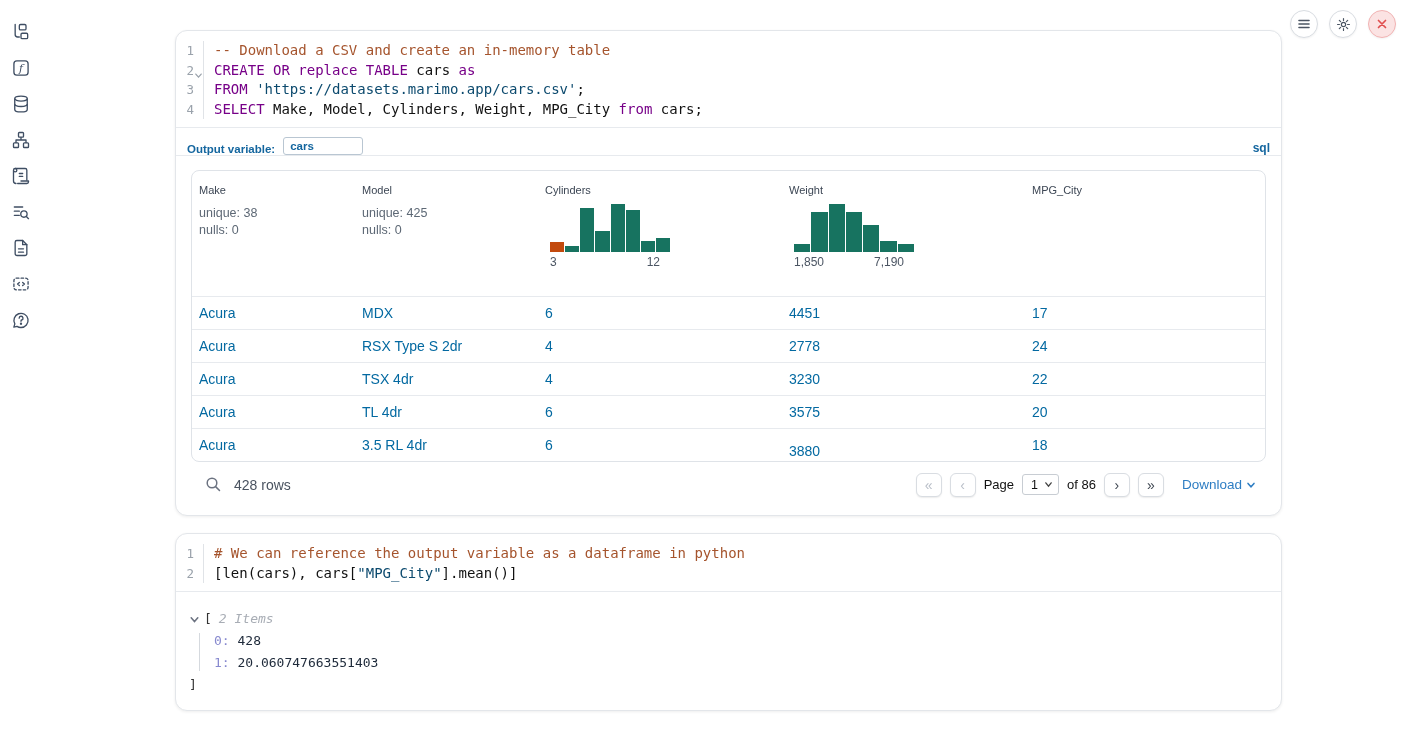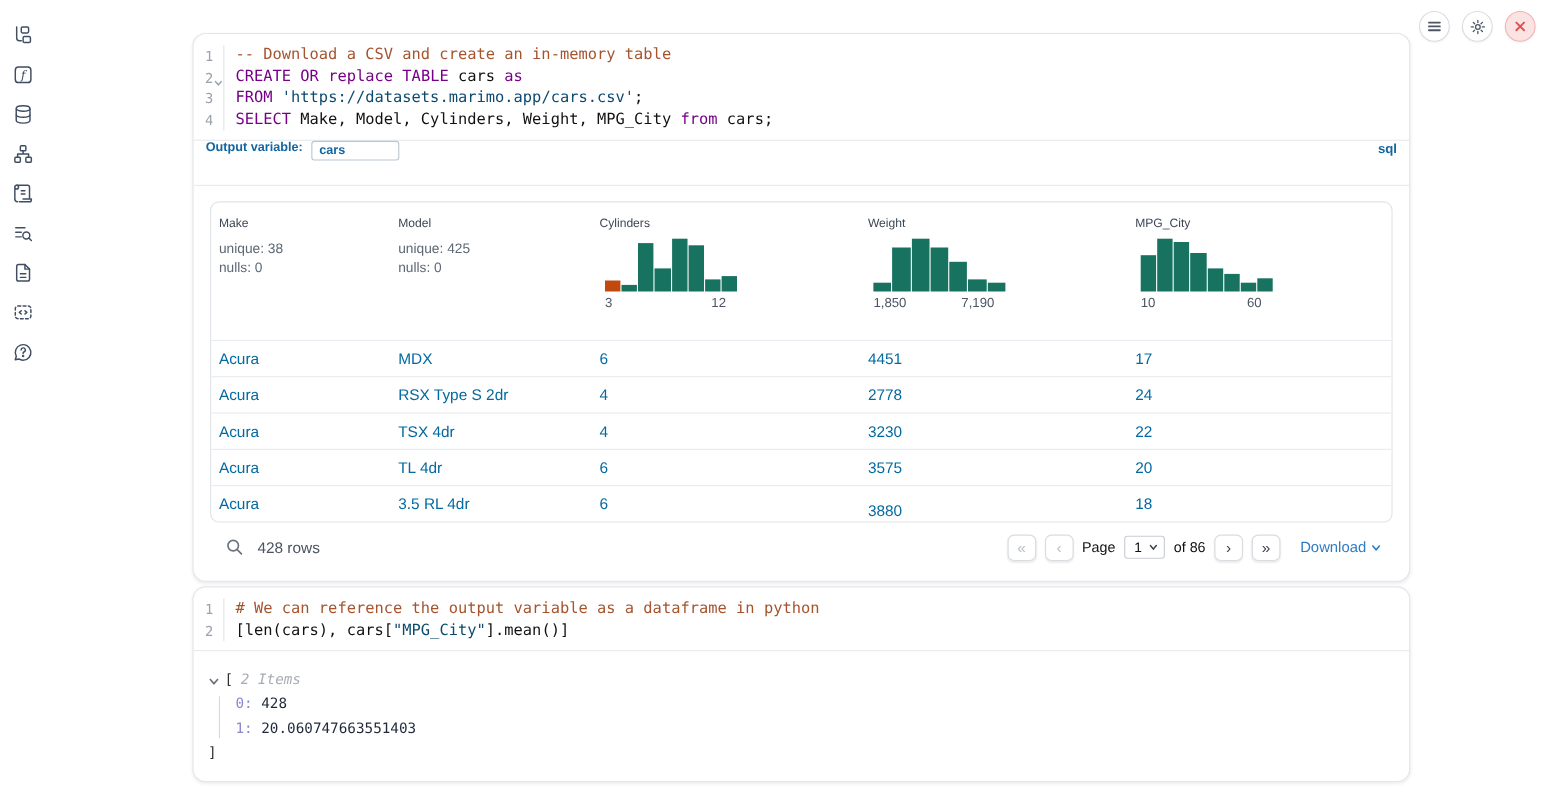--- a/index.html
+++ b/index.html
@@ -34,22 +34,22 @@
                font-size:12.5px; text-align:right; padding-right:9px;
                border-right:1px solid #e0e3e7; }
   .cl-fold { position:absolute; right:0; top:5px; }
   .cl-code { padding-left:10px; white-space:pre; color:#111; }
   .tok-com { color:#a5542d; }
   .tok-kw  { color:#770088; }
   .tok-str { color:#0c4a6e; }
   .tok-pl  { color:#111; }
 
   
-  .outvar-bar { height:42px; border-top:1px solid #e7eaee; border-bottom:1px solid #e7eaee;
-                display:flex; align-items:flex-start; padding:0 11px; }
+  .outvar-bar { height:29px; border-top:1px solid #e7eaee; border-bottom:1px solid #e7eaee;
+                display:flex; align-items:flex-end; padding:0 11px; }
   .outvar-label { font-size:11.5px; font-weight:700; color:#14669f; }
   .outvar-input { width:80px; height:18px; margin-left:8px; border:1px solid #b9c6d2;
                   border-radius:3px; font-family:inherit; font-size:11.5px; font-weight:700;
                   color:#14669f; padding:0 6px; outline:none; }
   .lang-badge { margin-left:auto; font-size:12px; font-weight:700; color:#14669f; }
 
   
   .output1 { padding:14px 15px 12px; }
   .table-panel { border:1px solid #dfe3e8; border-radius:8px; overflow:hidden; }
   .t-grid-row { display:grid; grid-template-columns:163px 183px 244px 243px 1fr; }
@@ -264,36 +264,20 @@
                 <div class="hist-bar" style="height: 8px;"></div>
               </div>
               <div class="hist-labels">
                 <span>1,850</span>
                 <span>7,190</span>
               </div>
             </div>
           </div>
           <div class="th-cell">
             <div class="th-name">MPG_City</div>
-            <div class="hist">
-              <div class="hist-bars">
-                <div class="hist-bar" style="height: 33px;"></div>
-                <div class="hist-bar" style="height: 48px;"></div>
-                <div class="hist-bar" style="height: 45px;"></div>
-                <div class="hist-bar" style="height: 35px;"></div>
-                <div class="hist-bar" style="height: 21px;"></div>
-                <div class="hist-bar" style="height: 16px;"></div>
-                <div class="hist-bar" style="height: 8px;"></div>
-                <div class="hist-bar" style="height: 12px;"></div>
-              </div>
-              <div class="hist-labels">
-                <span>10</span>
-                <span>60</span>
-              </div>
-            </div>
           </div>
         </div>
       <div id="tbody">
           <div class="t-grid-row t-row" style="display: grid;">
             <div class="t-cell" style="align-self: center;">Acura</div>
             <div class="t-cell" style="align-self: center;">MDX</div>
             <div class="t-cell" style="align-self: center;">6</div>
             <div class="t-cell" style="align-self: center;">4451</div>
             <div class="t-cell" style="align-self: center;">17</div>
           </div>

